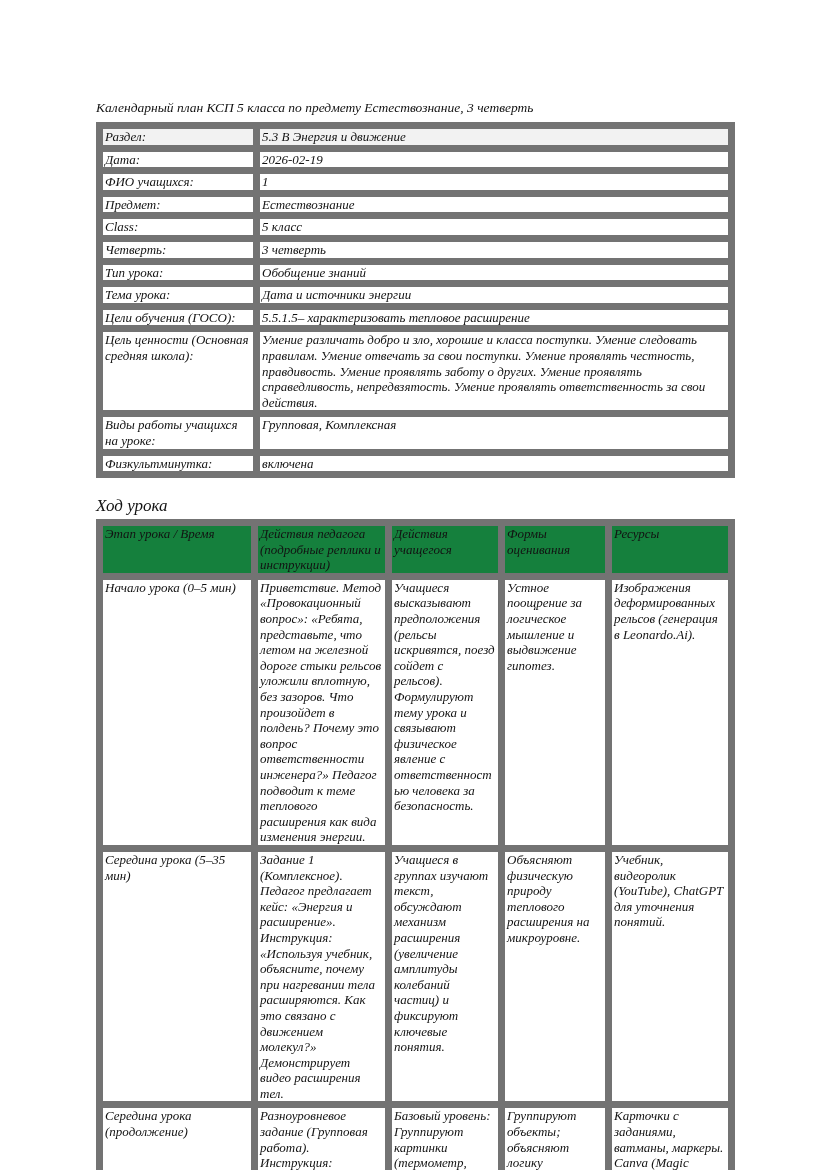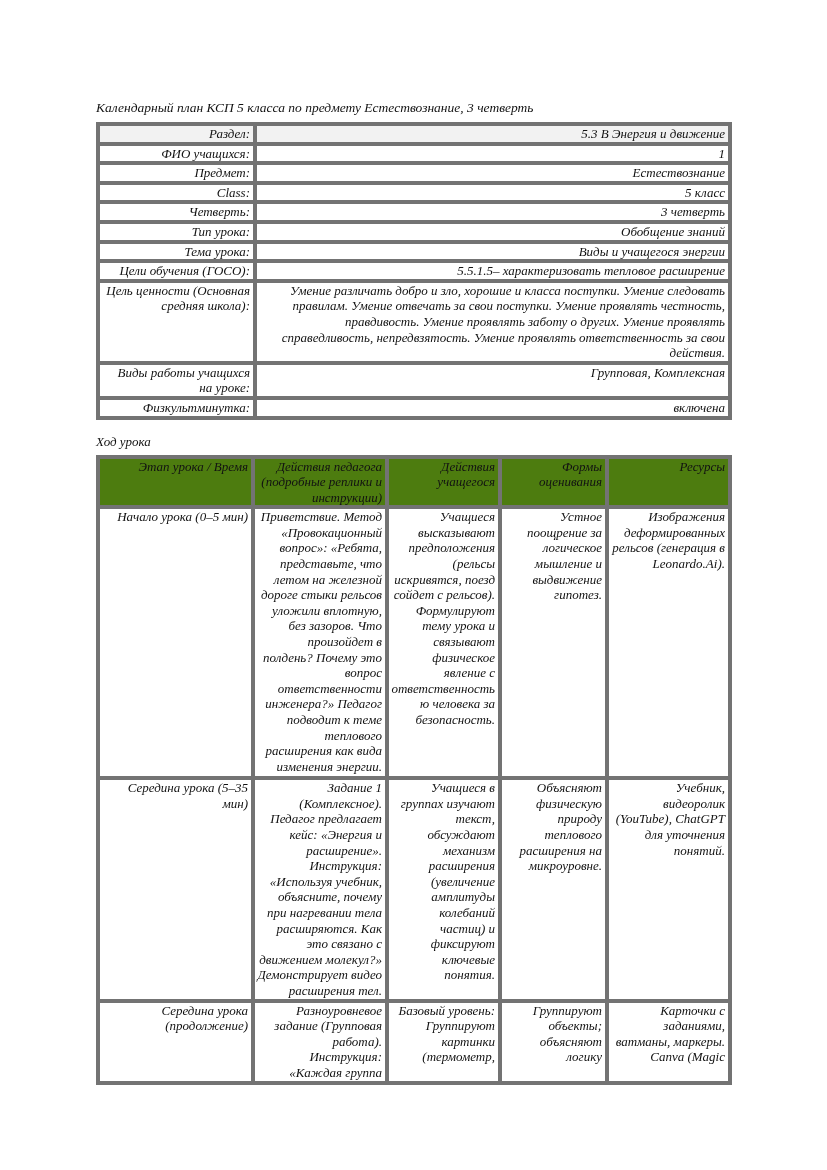--- a/index.html
+++ b/index.html
@@ -26,46 +26,46 @@
     line-height: 16px;
     white-space: nowrap;
   }
   table {
     border-collapse: collapse;
     table-layout: fixed;
     width: 632px;
     border: 2px solid #000;
   }
   td, th {
-    border: 4px solid #737373;
+    border: 7px solid #737373;
     padding: 0 3px 0 2px;
     vertical-align: top;
     font-size: 13px;
     line-height: 15.6px;
     font-weight: normal;
-    text-align: right;
+    text-align: left;
     overflow-wrap: break-word;
     overflow: hidden;
   }
   .info-table { margin-top: 6px; }
   .info-table col.c-label { width: 157px; }
   .info-table col.c-value { width: 475px; }
   .info-table tr.shaded td { background: #f2f2f2; }
   .section-label {
-    margin-top: 14px;
-    font-size: 13px;
+    margin-top: 20px;
+    font-size: 17px;
     line-height: 16px;
   }
   .lesson-table { margin-top: 5px; }
   .lesson-table col.lc0 { width: 155px; }
   .lesson-table col.lc1 { width: 134px; }
   .lesson-table col.lc2 { width: 113px; }
   .lesson-table col.lc3 { width: 107px; }
   .lesson-table col.lc4 { width: 123px; }
-  .lesson-table thead th { background: #4d7c0f; height: 50px; }
+  .lesson-table thead th { background: #15803d; height: 50px; }
   .lesson-table tr.r0 td { height: 271px; }
   .lesson-table tr.r1 td { height: 221px; }
   .lesson-table tr.r2 td { height: 62px; }
 </style>
 </head>
 <body>
 
 <div class="page">
   <div class="content">
 
@@ -75,20 +75,24 @@
       <colgroup>
           <col class="c-label">
           <col class="c-value">
         </colgroup>
       <tbody>
         <tr class="shaded">
           <td>Раздел:</td>
           <td>5.3 В Энергия и движение</td>
         </tr>
         <tr>
+          <td>Дата:</td>
+          <td>2026-02-19</td>
+        </tr>
+        <tr>
           <td>ФИО учащихся:</td>
           <td>1</td>
         </tr>
         <tr>
           <td>Предмет:</td>
           <td>Естествознание</td>
         </tr>
         <tr>
           <td>Class:</td>
           <td>5 класс</td>
@@ -96,21 +100,21 @@
         <tr>
           <td>Четверть:</td>
           <td>3 четверть</td>
         </tr>
         <tr>
           <td>Тип урока:</td>
           <td>Обобщение знаний</td>
         </tr>
         <tr>
           <td>Тема урока:</td>
-          <td>Виды и учащегося энергии</td>
+          <td>Дата и источники энергии</td>
         </tr>
         <tr>
           <td>Цели обучения (ГОСО):</td>
           <td>5.5.1.5– характеризовать тепловое расширение</td>
         </tr>
         <tr>
           <td>Цель ценности (Основная средняя школа):</td>
           <td>Умение различать добро и зло, хорошие и класса поступки. Умение следовать правилам. Умение отвечать за свои поступки. Умение проявлять честность, правдивость. Умение проявлять заботу о других. Умение проявлять справедливость, непредвзятость. Умение проявлять ответственность за свои действия.</td>
         </tr>
         <tr>

